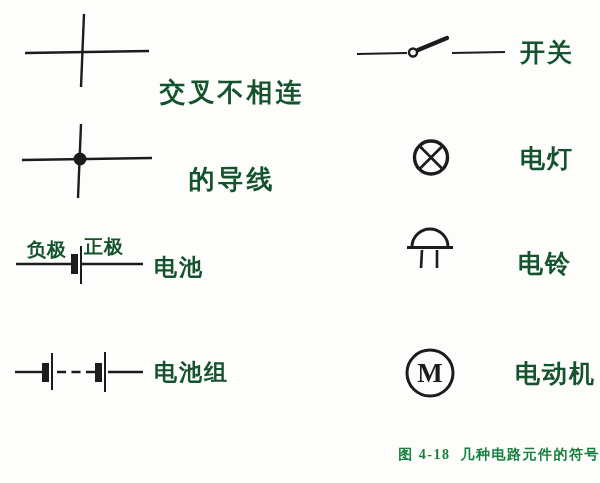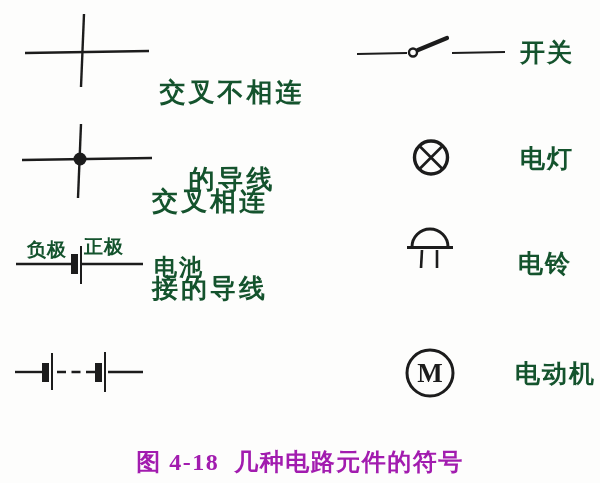--- a/index.html
+++ b/index.html
@@ -19,24 +19,24 @@
     color:#14532d;
     font-weight:600;
     white-space:pre;
   }
   .lbl-26{font-size:26px;line-height:29px;letter-spacing:3px;}
   .lbl-25{font-size:25px;letter-spacing:2px;}
   .lbl-23{font-size:23px;letter-spacing:2px;}
   .lbl-19{font-size:19px;letter-spacing:1px;}
   .caption{
     position:absolute;left:0;top:446px;width:600px;
-    text-align:center;
-    font-size:24px;
+    text-align:right;
+    font-size:14px;
     letter-spacing:1.5px;
-    color:#a21caf;
+    color:#15803d;
     font-weight:600;
     white-space:pre;
   }
   svg{display:block;}
   .ink-stroke{stroke:#1c1c1c;fill:none;}
   .ink-fill{fill:#1c1c1c;stroke:none;}
   .motor-letter{
     font-family:"Liberation Serif", serif;
     font-weight:bold;
     font-size:27px;
@@ -55,44 +55,41 @@
   <div class="abs cjk-label lbl-26" style="left:150px;top:20px;width:164px;text-align:center;">
     <div>交叉不相连</div>
     <div>的导线</div>
   </div>
 
   <svg class="abs" style="left:15px;top:118px;" width="145" height="85">
     <line class="ink-stroke" x1="66" y1="6" x2="63" y2="80" stroke-width="2.4"></line>
     <line class="ink-stroke" x1="7" y1="42" x2="137" y2="40" stroke-width="2.4"></line>
     <circle class="ink-fill" cx="65" cy="41" r="6.5"></circle>
   </svg>
-  <div class="abs cjk-label lbl-26" style="left:152px;top:129px;width:170px;text-align:left;">
-    <div>交叉相连</div>
-    <div>接的导线</div>
-  </div>
 
   <svg class="abs" style="left:12px;top:232px;" width="140" height="60">
     <line class="ink-stroke" x1="4" y1="32" x2="59" y2="32" stroke-width="2.4"></line>
     <rect class="ink-fill" x="59" y="22" width="7" height="20"></rect>
     <line class="ink-stroke" x1="69" y1="14" x2="69" y2="52" stroke-width="2"></line>
     <line class="ink-stroke" x1="69" y1="32" x2="131" y2="32" stroke-width="2.4"></line>
   </svg>
   <div class="abs cjk-label lbl-19" style="left:27px;top:237px;">负极</div>
   <div class="abs cjk-label lbl-19" style="left:84px;top:234px;">正极</div>
   <div class="abs cjk-label lbl-23" style="left:154px;top:252px;font-family:Liberation Serif, serif;">电池</div>
 
   <svg class="abs" style="left:12px;top:346px;" width="140" height="52">
     <line class="ink-stroke" x1="3" y1="26" x2="30" y2="26" stroke-width="2.4"></line>
     <rect class="ink-fill" x="30" y="17" width="7" height="19"></rect>
     <line class="ink-stroke" x1="40" y1="7" x2="40" y2="44" stroke-width="2"></line>
     <line class="ink-stroke" x1="45" y1="26" x2="83" y2="26" stroke-width="2.6" stroke-dasharray="9 5.5"></line>
     <rect class="ink-fill" x="83" y="17" width="7" height="19"></rect>
     <line class="ink-stroke" x1="93" y1="6" x2="93" y2="46" stroke-width="2"></line>
     <line class="ink-stroke" x1="96" y1="26" x2="131" y2="26" stroke-width="2.4"></line>
   </svg>
+  <div class="abs cjk-label lbl-23" style="left:154px;top:357px;">电池组</div>
 
   <svg class="abs" style="left:352px;top:30px;" width="158" height="32">
     <line class="ink-stroke" x1="5" y1="24" x2="55" y2="23" stroke-width="2.2"></line>
     <circle class="ink-stroke" cx="61" cy="22.5" r="4" stroke-width="2.4" fill="#fdfdfc"></circle>
     <line class="ink-stroke" x1="66" y1="20" x2="95" y2="8" stroke-width="4.2" stroke-linecap="round"></line>
     <line class="ink-stroke" x1="100" y1="23" x2="153" y2="22" stroke-width="2.2"></line>
   </svg>
   <div class="abs cjk-label lbl-25" style="left:520px;top:36px;">开关</div>
 
   <svg class="abs" style="left:411px;top:138px;" width="40" height="40">

